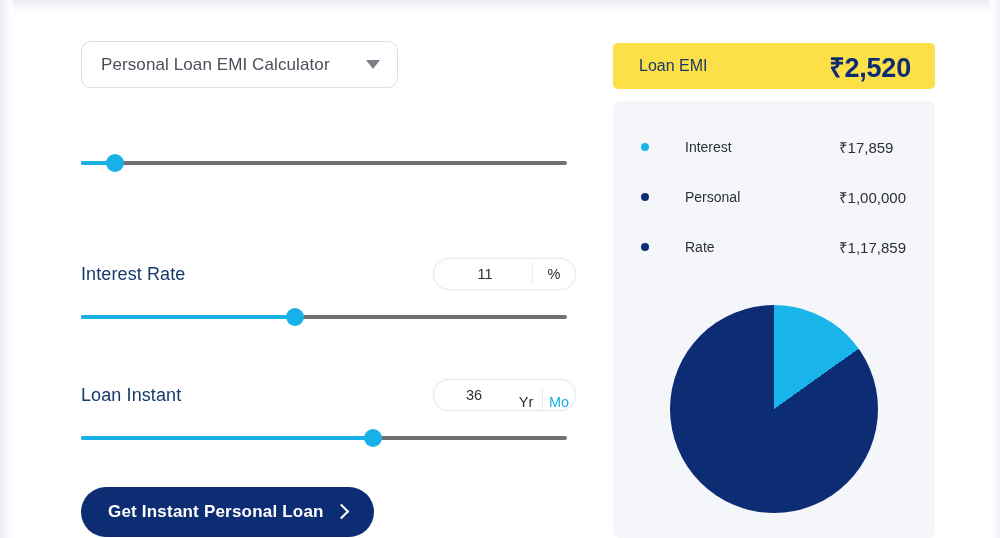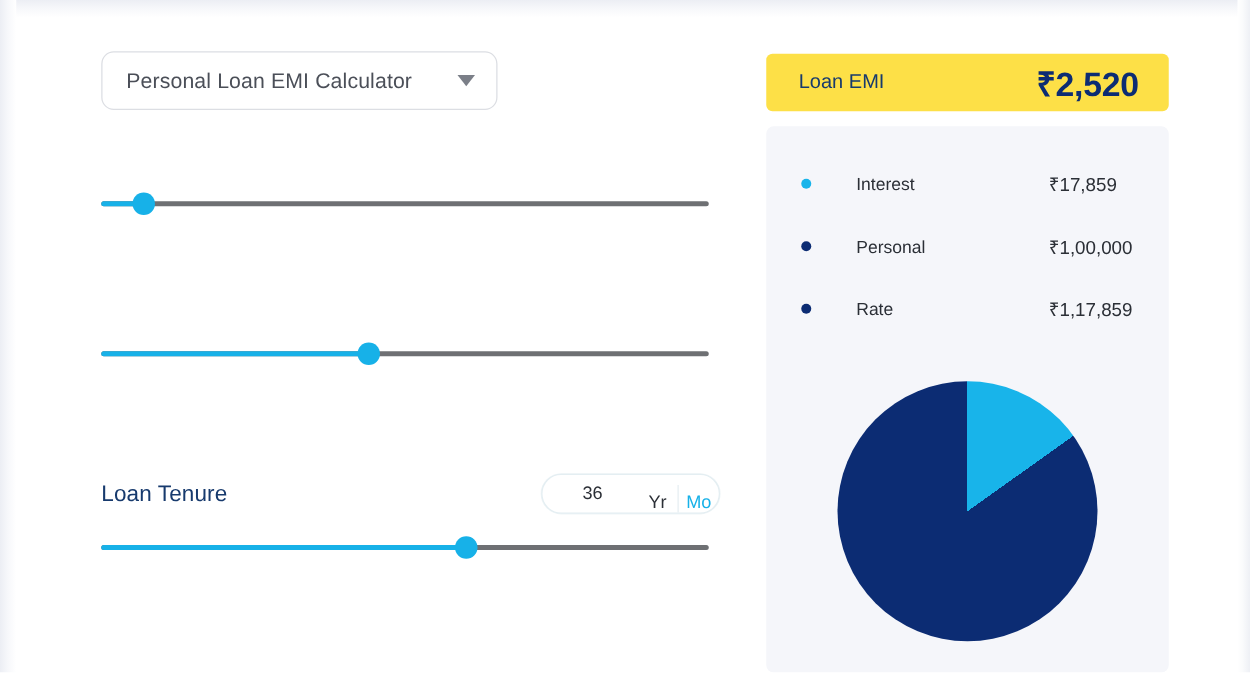--- a/index.html
+++ b/index.html
@@ -286,46 +286,58 @@
 
     <div class="field-block" style="top:96px;">
       <div class="slider">
         <div class="track-bg"></div>
         <div class="track-fill" style="width:34px;"></div>
         <div class="thumb" style="left:25px;"></div>
       </div>
     </div>
 
     <div class="field-block" style="top:216px;">
+      <div class="field-row">
+        <span class="field-label">Interest Rate</span>
+        <div class="value-pill">
+          <span class="value-num">11</span>
+          <span class="value-div"></span>
+          <span class="value-unit">%</span>
+        </div>
+      </div>
       <div class="slider">
         <div class="track-bg"></div>
         <div class="track-fill" style="width:214px;"></div>
         <div class="thumb" style="left:205px;"></div>
       </div>
     </div>
 
     <div class="field-block" style="top:337px;">
       <div class="field-row">
-        <span class="field-label">Loan Tenure</span>
+        <span class="field-label">Loan Instant</span>
         <div class="value-pill">
           <span class="value-num">36</span>
           <div class="unit-toggle">
             <span class="unit-opt">Yr</span>
             <span class="value-div"></span>
             <span class="unit-opt active">Mo</span>
           </div>
         </div>
       </div>
       <div class="slider">
         <div class="track-bg"></div>
         <div class="track-fill" style="width:292px;"></div>
         <div class="thumb" style="left:283px;"></div>
       </div>
     </div>
 
+    <button class="cta" style="top:446px;">
+      <span>Get Instant Personal Loan</span>
+      <span class="cta-chevron"></span>
+    </button>
   </div>
 
   <div class="emi-strip">
     <span class="emi-label">Loan EMI</span>
     <span class="emi-value">₹2,520</span>
   </div>
 
   <div class="breakdown-panel">
 
     <div class="legend">

